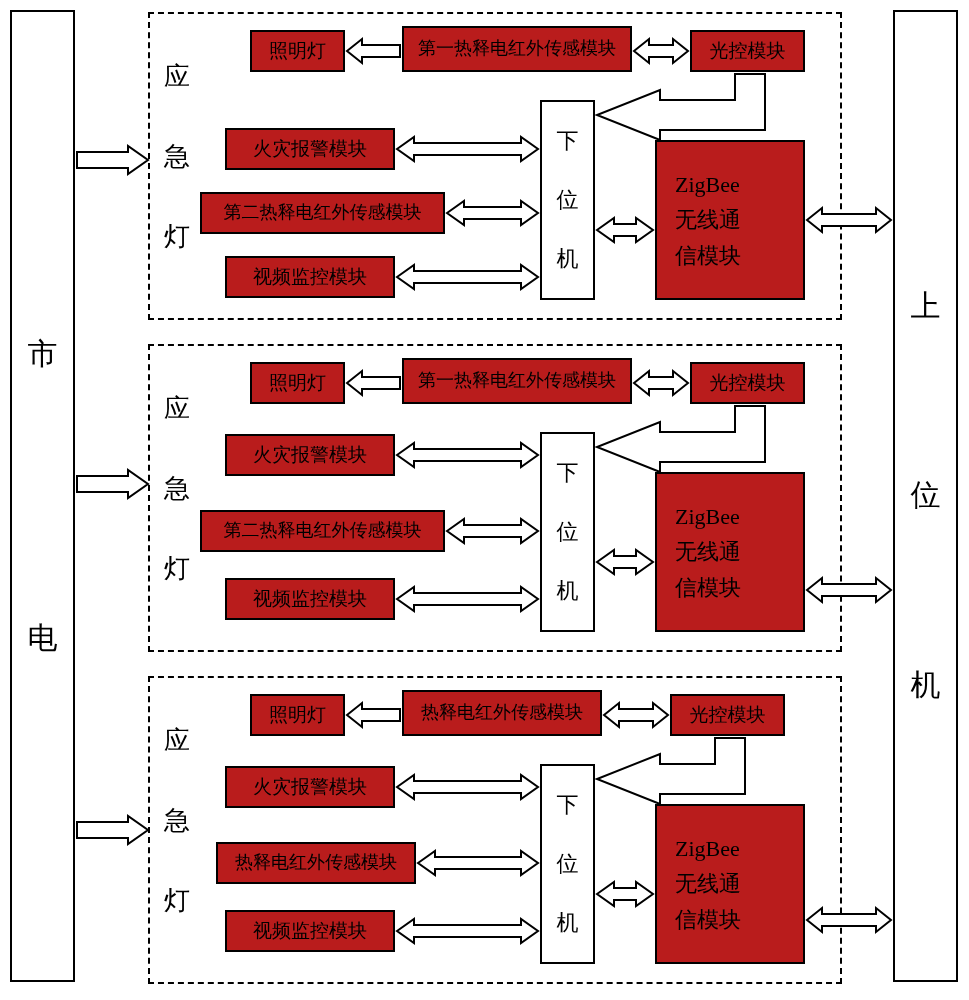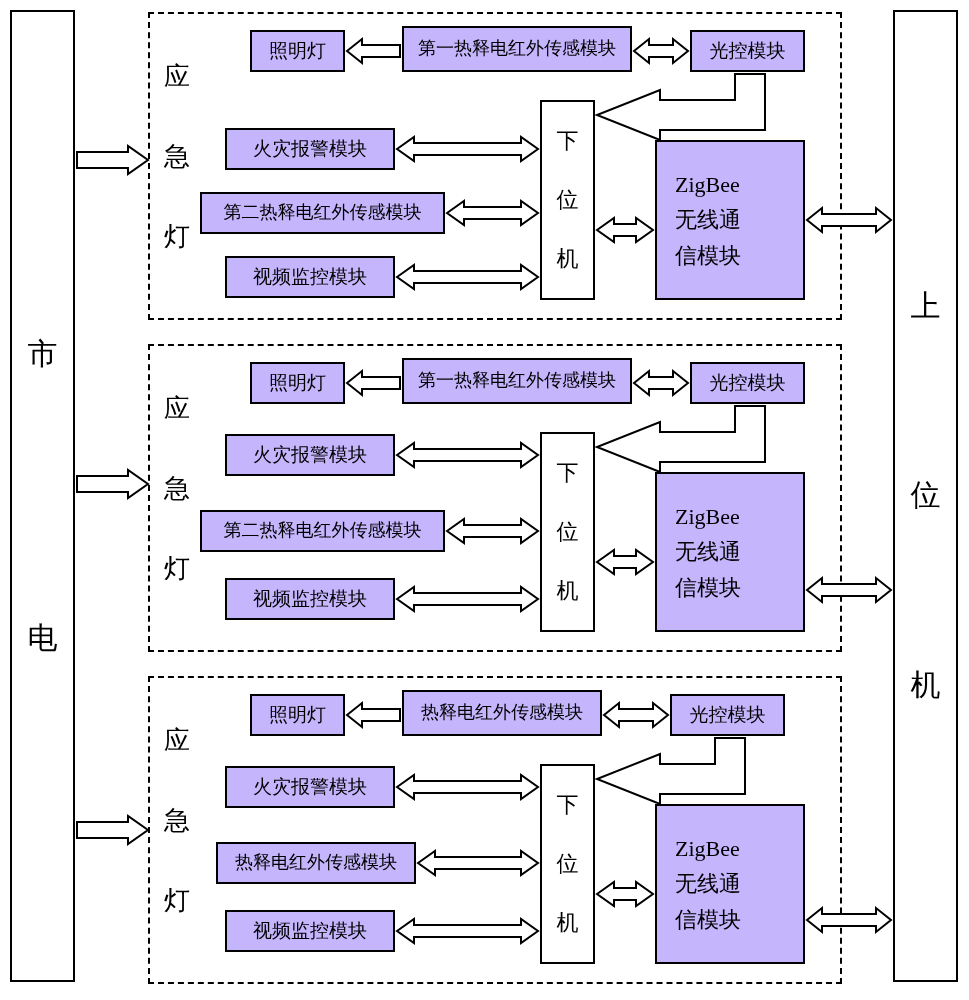--- a/index.html
+++ b/index.html
@@ -8,21 +8,21 @@
     padding: 0;
     background: #fff;
     font-family: "SimSun", "宋体", serif;
     width: 969px;
     height: 1000px;
     position: relative;
   }
   .box {
     position: absolute;
     border: 2px solid #000;
-    background: #c4b5fd;
+    background: #b91c1c;
     display: flex;
     align-items: center;
     justify-content: center;
     text-align: center;
     font-size: 19px;
     line-height: 1.3;
   }
   .vbox {
     position: absolute;
     border: 2px solid #000;

